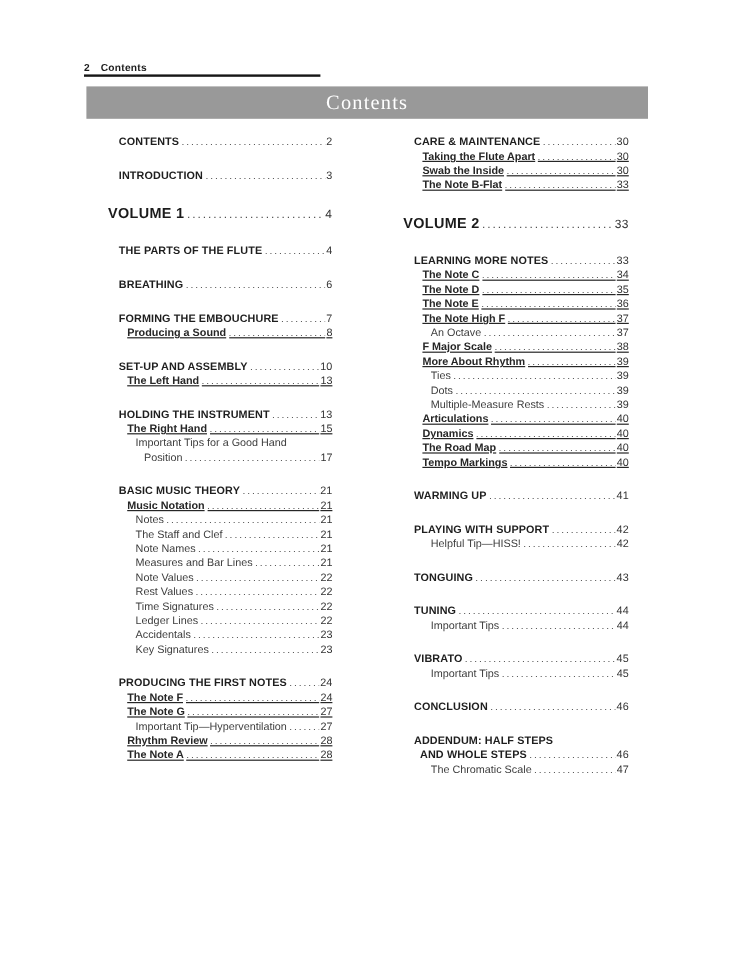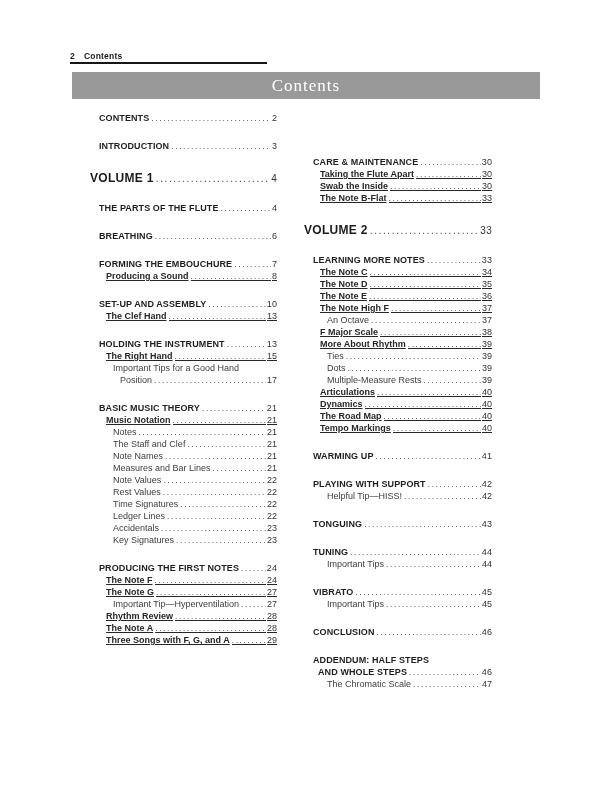--- a/index.html
+++ b/index.html
@@ -33,21 +33,21 @@
     display: flex; align-items: center; justify-content: center;
   }
   .banner-title {
     font-family: "Liberation Serif", serif;
     font-size: 17px; color: #ffffff; letter-spacing: 1px;
   }
 
   
   .col { position: absolute; top: 112px; }
   .col-left  { left: 90px;  width: 187px; }
-  .col-right { left: 304px; width: 188px; margin-top: 44px; }
+  .col-right { left: 336px; width: 188px; }
 
   .row {
     display: flex; align-items: baseline;
     font-size: 9px; line-height: 12px; color: #252525;
   }
   .row.gap { margin-top: 16px; }
   .row.volume {
     font-size: 12px; line-height: 15px; margin-top: 19px;
     font-weight: 700; letter-spacing: .3px; color: #1b1b1b;
   }
@@ -123,21 +123,21 @@
         <span class="label">Producing a Sound</span>
         <span class="dots"></span>
         <span class="page-num">8</span>
       </div>
       <div class="row main gap">
         <span class="label">SET-UP AND ASSEMBLY</span>
         <span class="dots"></span>
         <span class="page-num">10</span>
       </div>
       <div class="row sub1">
-        <span class="label">The Clef Hand</span>
+        <span class="label">The Left Hand</span>
         <span class="dots"></span>
         <span class="page-num">13</span>
       </div>
       <div class="row main gap">
         <span class="label">HOLDING THE INSTRUMENT</span>
         <span class="dots"></span>
         <span class="page-num">13</span>
       </div>
       <div class="row sub1">
         <span class="label">The Right Hand</span>
@@ -234,25 +234,20 @@
       </div>
       <div class="row sub1">
         <span class="label">Rhythm Review</span>
         <span class="dots"></span>
         <span class="page-num">28</span>
       </div>
       <div class="row sub1">
         <span class="label">The Note A</span>
         <span class="dots"></span>
         <span class="page-num">28</span>
-      </div>
-      <div class="row sub1">
-        <span class="label">Three Songs with F, G, and A</span>
-        <span class="dots"></span>
-        <span class="page-num">29</span>
       </div>
     </div>
   <div class="col col-right" id="toc-right">
       <div class="row main">
         <span class="label">CARE &amp; MAINTENANCE</span>
         <span class="dots"></span>
         <span class="page-num">30</span>
       </div>
       <div class="row sub1">
         <span class="label">Taking the Flute Apart</span>

